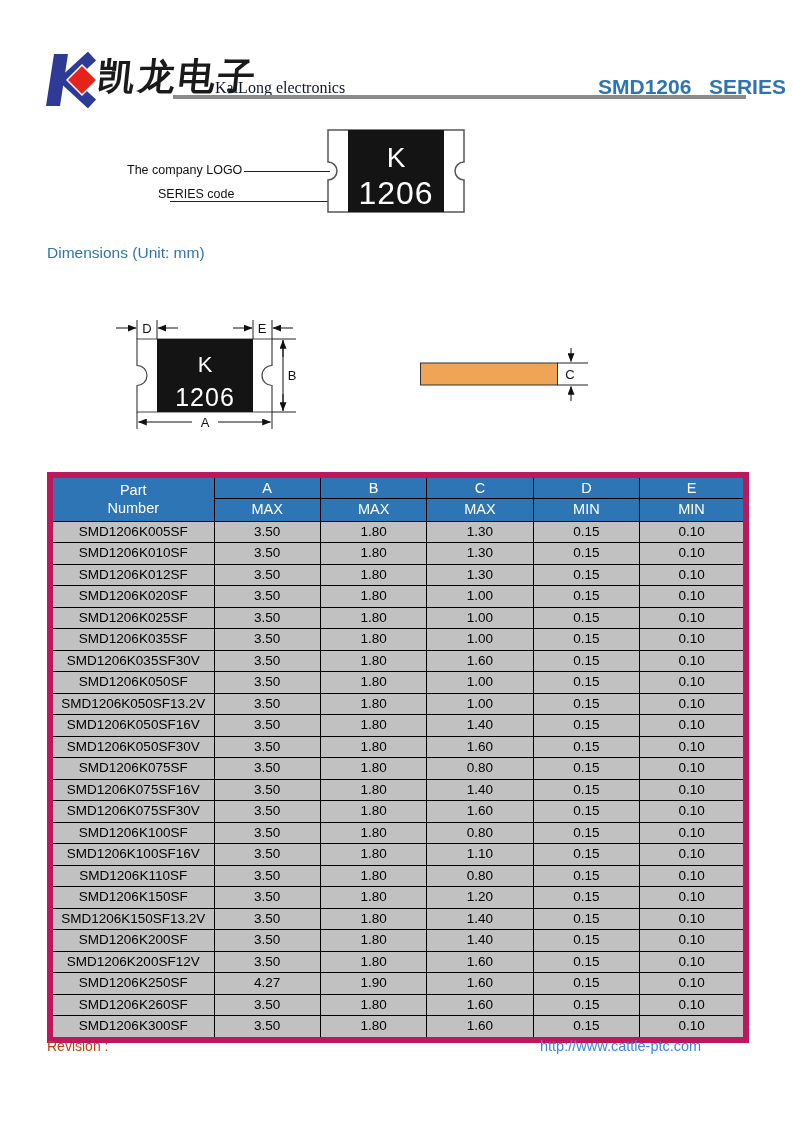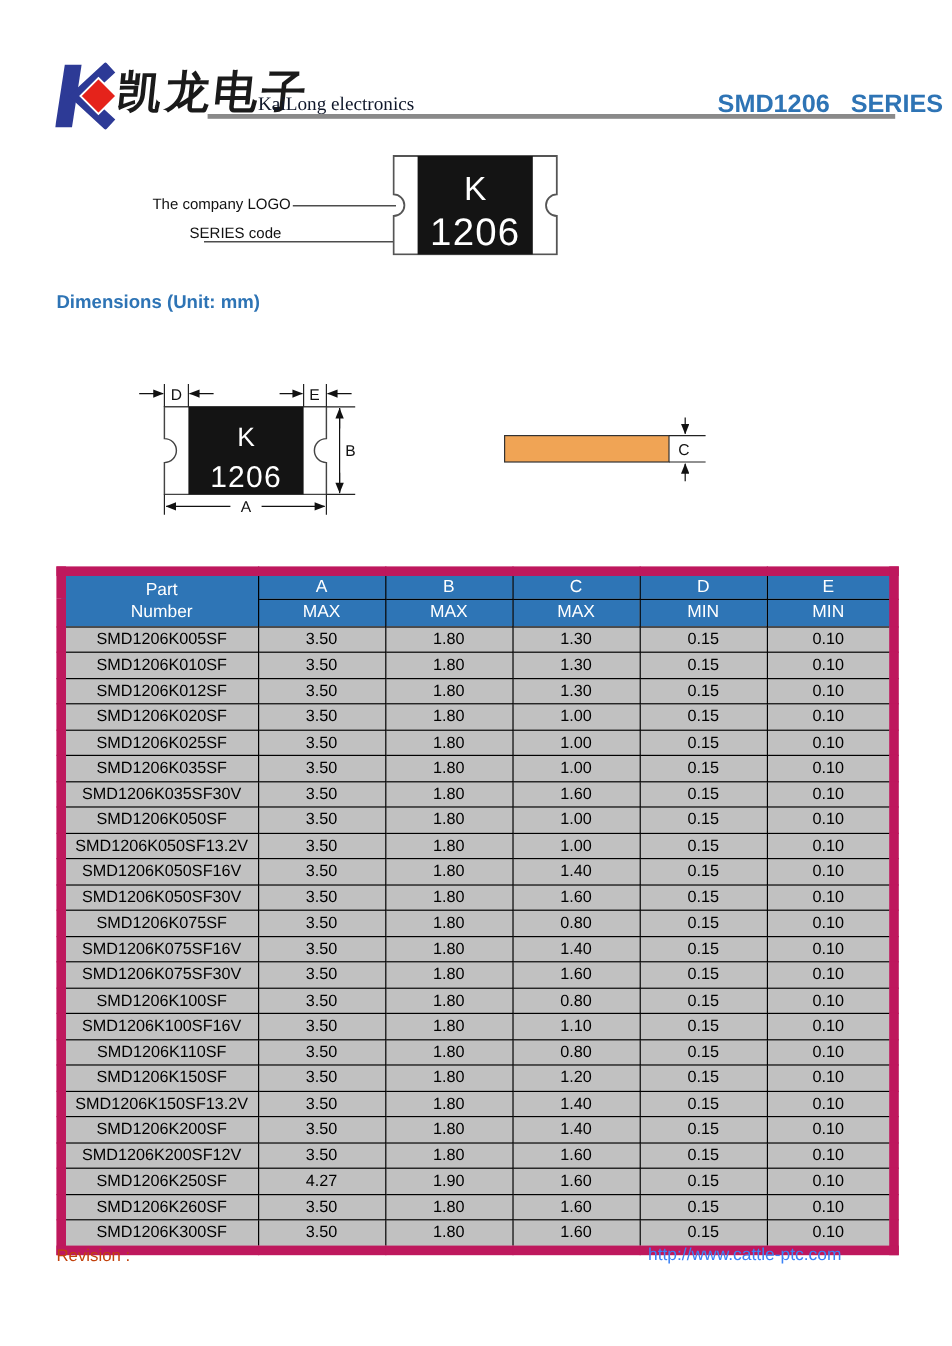--- a/index.html
+++ b/index.html
@@ -23,28 +23,28 @@
   
   .fig-label { font-size:12.5px; color:#111; }
   .lbl-logo { left:127px; top:163px; }
   .lbl-series { left:158px; top:187px; }
   .pointer-line { height:1px; background:#222; }
   .line-logo { left:244px; top:171px; width:86px; }
   .line-series { left:170px; top:201px; width:178px; }
   .chip-big-svg { left:327px; top:129px; width:138px; height:84px; }
 
   
-  .dim-heading { left:47px; top:244px; font-size:15.5px; font-weight:bold; color:#2E74B5; }
+  .dim-heading { left:47px; top:244px; font-size:15.5px; font-weight:normal; color:#2E74B5; }
   .topview-svg { left:112px; top:312px; width:195px; height:125px; }
   .sideview-svg { left:420px; top:344px; width:175px; height:60px; }
 
   
   .dim-table {
     position:absolute; left:47px; top:472px; width:702px;
-    border-collapse:collapse; table-layout:fixed; border:8px solid #be185d;
+    border-collapse:collapse; table-layout:fixed; border:6px solid #be185d;
   }
   .dim-table th, .dim-table td {
     border:1px solid #000; text-align:center; vertical-align:middle; padding:0;
   }
   .dim-table thead th {
     background:#2E75B6; color:#fff; font-weight:normal; font-size:14.5px; height:23px; line-height:1.25;
   }
   .dim-table tbody td {
     background:#C1C1C1; color:#000; font-size:13.5px; height:20.5px; line-height:20.5px;
   }

